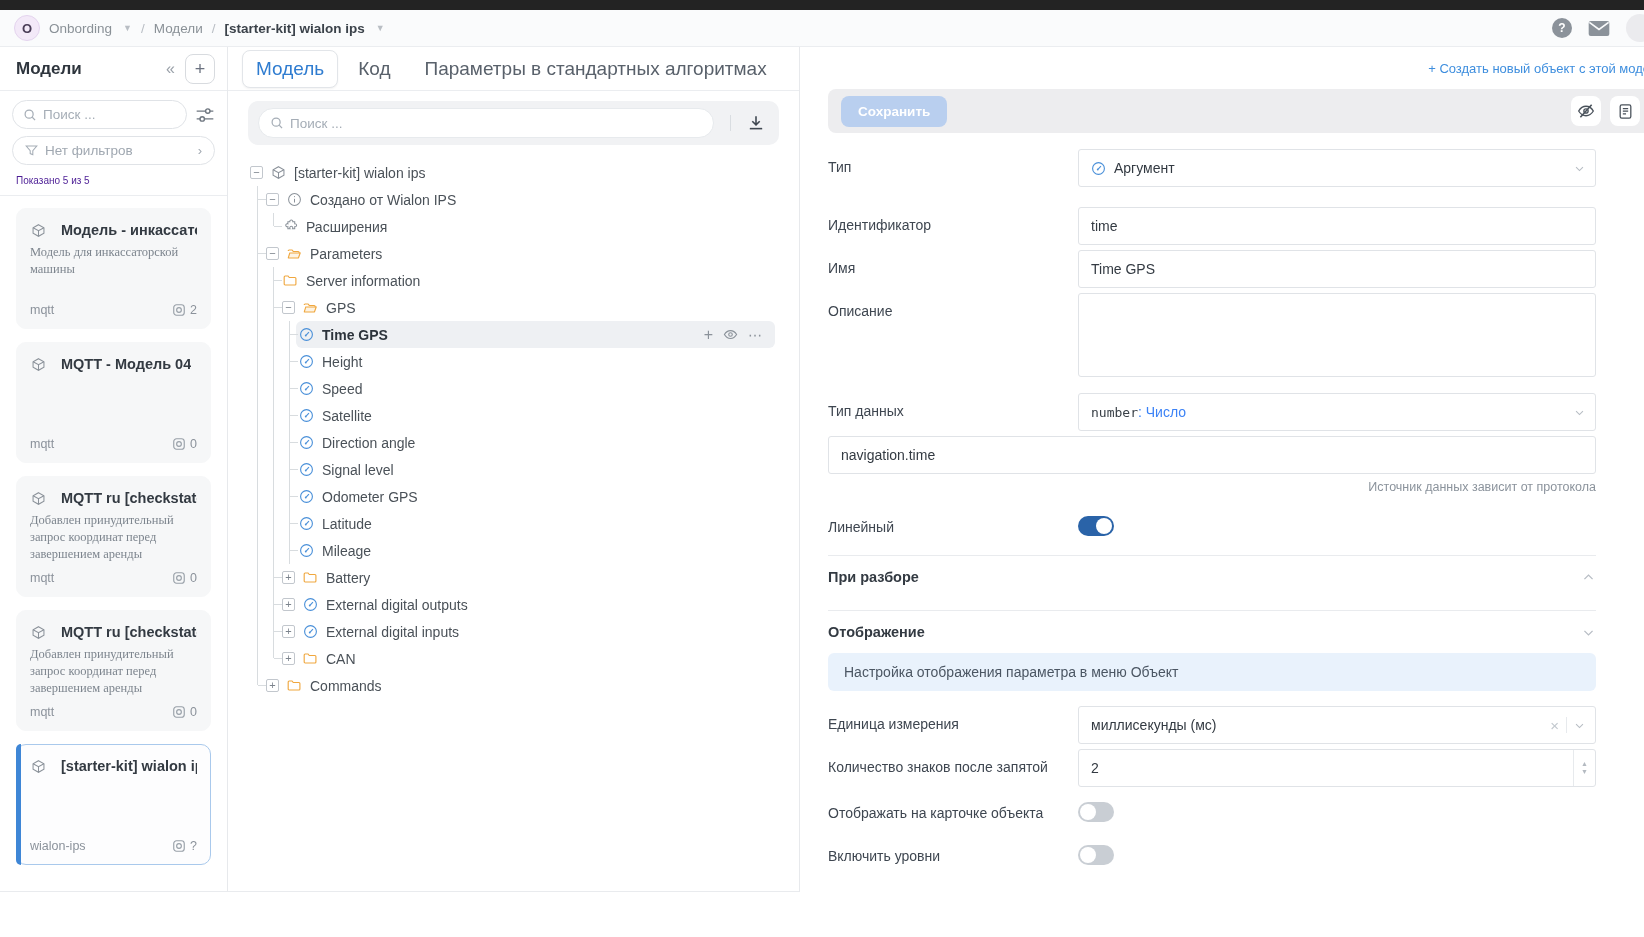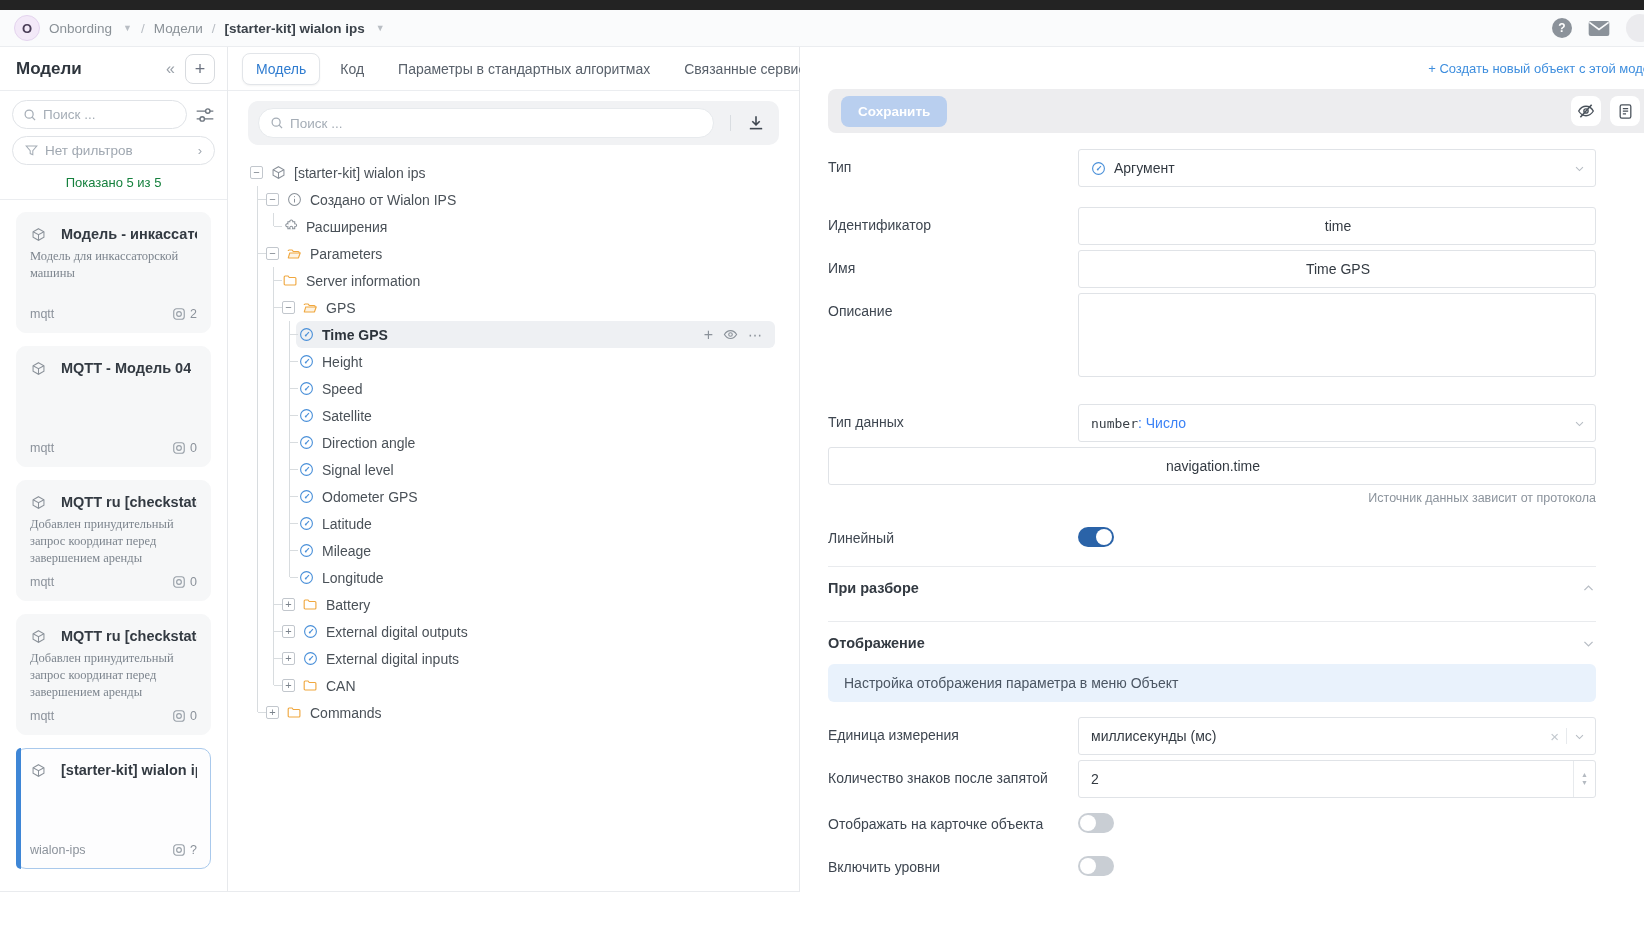--- a/index.html
+++ b/index.html
@@ -26,36 +26,36 @@
   .sb-collapse { margin-left:auto; color:#9aa1a9; font-size:16px; background:none; border:none; cursor:pointer; }
   .sb-add { width:30px; height:30px; margin-left:10px; border:1px solid #d8dbdf; border-radius:8px; background:#fff; color:#6b7280; font-size:18px; line-height:1; cursor:pointer; }
   .sb-tools { padding:9px 12px 0 12px; }
   .pill-row { display:flex; align-items:center; gap:8px; }
   .search-pill { flex:1; height:29px; border:1px solid #e0e3e7; border-radius:15px; display:flex; align-items:center; padding:0 10px; gap:6px; background:#fff; }
   .search-pill input { border:none; outline:none; width:100%; font-size:13.5px; color:#59616b; font-family:inherit; }
   .search-pill input::placeholder { color:#a5adb6; }
   .sliders-btn { background:none; border:none; cursor:pointer; display:flex; }
   .filter-pill { margin-top:7px; height:29px; border:1px solid #e0e3e7; border-radius:15px; display:flex; align-items:center; padding:0 12px; gap:7px; color:#a0a8b1; font-size:13.5px; cursor:pointer; background:#fff; }
   .filter-chev { margin-left:auto; color:#a0a8b1; font-size:13px; }
-  .shown-count { font-size:13px; color:#15803d; padding:10px 4px 9px;text-align:center; }
+  .shown-count { font-size:10px; color:#4c1d95; padding:10px 4px 9px; }
   .sb-divider { border-top:1px solid #ebedf0; margin:0 -12px 0; }
   .cards { padding:12px 16px; display:flex; flex-direction:column; gap:13px; overflow:hidden; }
   .card { height:121px; background:#f6f7f8; border:1px solid #f6f7f8; border-radius:10px; padding:13px 13px 11px; display:flex; flex-direction:column; cursor:pointer; position:relative; }
   .card.selected { background:#fdfdfe; border:1px solid #a9c9ec; }
   .card.selected::before { content:''; position:absolute; left:-1px; top:-1px; bottom:-1px; width:5px; background:#3e86d6; border-radius:10px 0 0 10px; }
   .card-title-row { display:flex; align-items:center; gap:7px; }
   .card-title { font-size:14.5px; font-weight:700; color:#333a42; white-space:nowrap; overflow:hidden; }
   .card-desc { font-size:12.5px; color:#7d858e; line-height:1.35; margin-top:6px;font-family:Liberation Serif, serif; }
   .card-footer { margin-top:auto; display:flex; align-items:center; font-size:12.5px; color:#8b929b; }
   .card-count { margin-left:auto; display:flex; align-items:center; gap:4px; }
 
   
   .middle { width:572px; flex:none; border-right:1px solid #e7e9ec; border-bottom:1px solid #e9ebee; display:flex; flex-direction:column; background:#fff; }
   .tabs-row { height:44px; flex:none; border-bottom:1px solid #ebedf0; display:flex; align-items:center; padding-left:14px; gap:6px; }
-  .tab { font-size:14px; color:#59616b; padding:7px 13px; border:1px solid transparent; border-radius:8px; background:none; cursor:pointer; white-space:nowrap; font-family:inherit; }
+  .tab { font-size:19px; color:#59616b; padding:7px 13px; border:1px solid transparent; border-radius:8px; background:none; cursor:pointer; white-space:nowrap; font-family:inherit; }
   .tab.active { background:#fff; border:1px solid #e2e5e9; color:#2f7cd0; box-shadow:0 1px 2px rgba(0,0,0,.05); }
   .tree-toolbar { margin:10px 20px 4px 20px; background:#f1f2f4; border-radius:10px; height:44px; flex:none; display:flex; align-items:center; padding:0 10px; }
   .tree-search { flex:1; height:30px; background:#fff; border:1px solid #e7eaed; border-radius:15px; display:flex; align-items:center; gap:6px; padding:0 11px; }
   .tree-search input { border:none; outline:none; width:100%; font-size:13.5px; font-family:inherit; color:#59616b; }
   .tree-search input::placeholder { color:#a5adb6; }
   .tt-sep { width:1px; height:16px; background:#d9dde1; margin:0 12px 0 16px; }
   .download-btn { background:none; border:none; cursor:pointer; display:flex; padding:4px; }
 
   .tree { padding:10px 24px 0 22px; font-size:14px; color:#4a5158; }
   .tree-row { height:27px; display:flex; align-items:center; position:relative; z-index:0; cursor:pointer; }
@@ -84,21 +84,21 @@
   .save-btn { background:#b9cfef; color:#fff; font-weight:700; font-size:13.5px; border:none; border-radius:8px; padding:8px 17px; font-family:inherit; }
   .tb-icons { position:absolute; right:64px; display:flex; align-items:center; gap:9px; }
   .icon-btn { width:30px; height:30px; border-radius:8px; background:#fff; border:none; display:flex; align-items:center; justify-content:center; cursor:pointer; }
 
   .form { padding-right:48px; }
   .frow { display:flex; margin-bottom:5px; }
   .flabel { width:250px; flex:none; font-size:14px; color:#3e4650; padding-top:10px; }
   .toggle-row .flabel { padding-top:1px; }
   .fctrl { flex:1; min-width:0; }
   .box { border:1px solid #e0e3e7; border-radius:3px; background:#fff; height:38px; display:flex; align-items:center; padding:0 10px 0 12px; font-size:14px; color:#333a42; width:100%; font-family:inherit; }
-  input.box, textarea.box { outline:none; display:block;text-align:center; }
+  input.box, textarea.box { outline:none; display:block; }
   textarea.box { height:84px; resize:none; padding-top:9px; }
   .sel { cursor:pointer; }
   .sel .chev { margin-left:auto; display:flex; }
   .sel-ic { display:flex; margin-right:8px; }
   .mono { font-family:"DejaVu Sans Mono", monospace; font-size:13px; color:#3a4148; }
   .dim { color:#3b82f6; }
   .hint { font-size:12.5px; color:#8b939c; margin:6px 0 10px 1px;text-align:right; }
   .toggle-row { align-items:center; min-height:34px; margin-bottom:9px; }
   .toggle { width:36px; height:20px; border-radius:10px; background:#c9ced4; position:relative; cursor:pointer; flex:none; }
   .toggle .knob { position:absolute; top:2px; left:2px; width:16px; height:16px; border-radius:50%; background:#fff; }
@@ -513,33 +513,20 @@
             <svg width="15" height="15" viewBox="0 0 16 16" fill="none" stroke="#4a90d9" stroke-width="1.2">
               <circle cx="8" cy="8" r="6.3"></circle>
               <path d="M7.6 8.6 10.6 5.4"></path>
               <circle cx="7.2" cy="9" r="1" fill="#4a90d9" stroke="none"></circle>
             </svg>
           </span>
           <span class="tree-label">Mileage</span>
         </div>
         <div class="tree-row">
           <span class="guide g-v"></span>
-          <span class="guide g-v"></span>
-          <span class="guide g-l"></span>
-          <span class="tree-ic">
-            <svg width="15" height="15" viewBox="0 0 16 16" fill="none" stroke="#4a90d9" stroke-width="1.2">
-              <circle cx="8" cy="8" r="6.3"></circle>
-              <path d="M7.6 8.6 10.6 5.4"></path>
-              <circle cx="7.2" cy="9" r="1" fill="#4a90d9" stroke="none"></circle>
-            </svg>
-          </span>
-          <span class="tree-label">Longitude</span>
-        </div>
-        <div class="tree-row">
-          <span class="guide g-v"></span>
           <span class="guide g-t"></span>
           <span class="expander">+</span>
           <span class="tree-ic">
             <svg width="16" height="15" viewBox="0 0 16 16" fill="none" stroke="#f0a73e" stroke-width="1.2">
               <path d="M1.8 4.2c0-.5.4-1 1-1h3.1l1.3 1.6h6.1c.5 0 1 .4 1 1v6c0 .5-.5 1-1 1H2.8c-.6 0-1-.5-1-1z"></path>
             </svg>
           </span>
           <span class="tree-label">Battery</span>
         </div>
         <div class="tree-row">
@@ -651,21 +638,21 @@
           </div>
       </div>
 
       <div class="frow">
         <div class="flabel">Описание</div>
         <div class="fctrl">
             <textarea class="box" style=""></textarea>
           </div>
       </div>
 
-      <div class="frow" style="margin-top:27px">
+      <div class="frow" style="margin-top:16px">
         <div class="flabel">Тип данных</div>
         <div class="fctrl">
           <div class="box sel">
             <span class="mono">number</span>
             <span class="dim"> : Число</span>
             <span class="chev">
               <svg width="11" height="11" viewBox="0 0 16 16" fill="none" stroke="#b7bdc4" stroke-width="1.6">
                   <path d="m3 6 5 5 5-5"></path>
                 </svg>
             </span>

